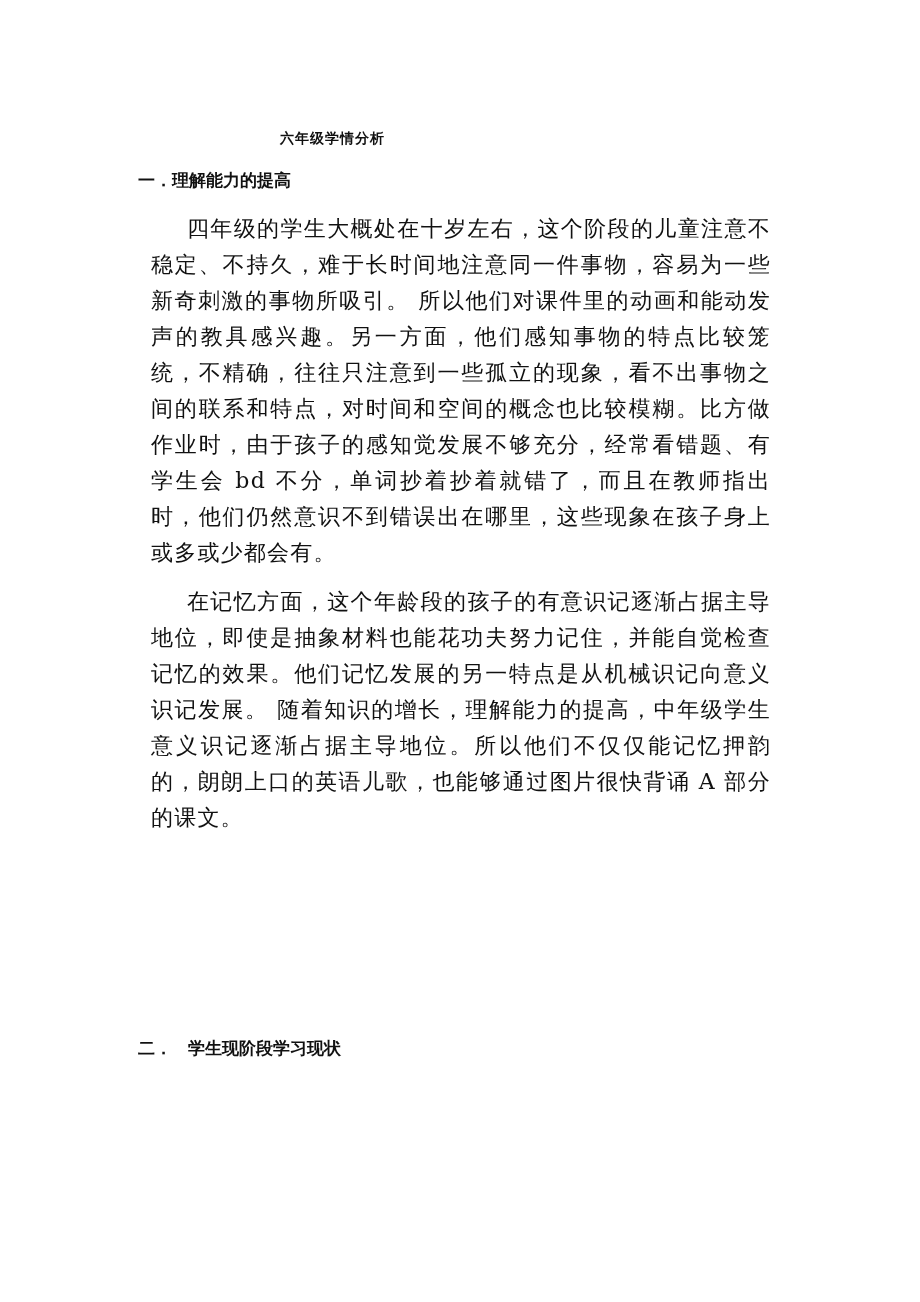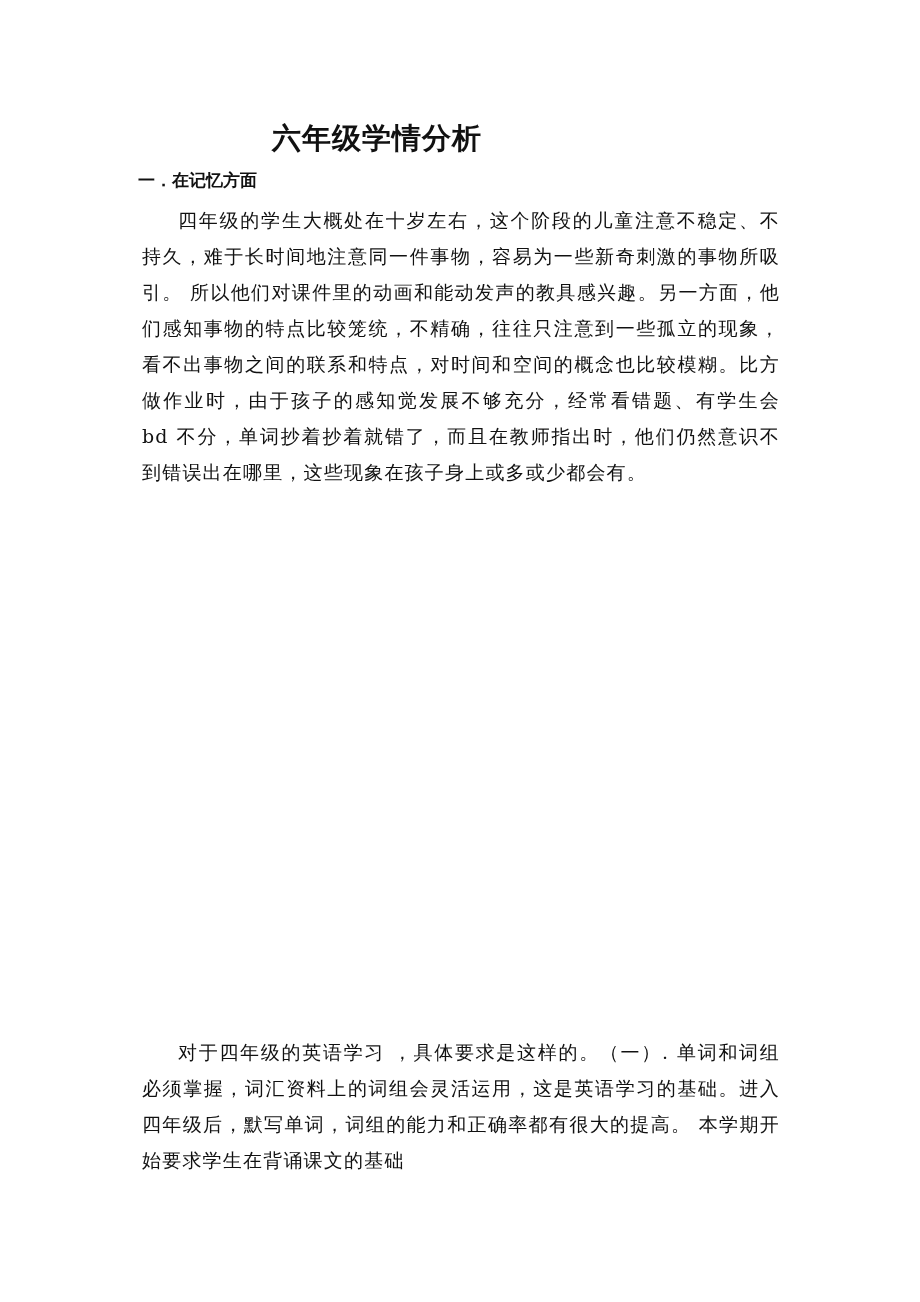--- a/index.html
+++ b/index.html
@@ -1,39 +1,40 @@
 <!DOCTYPE html>
 <html><head>
 <meta charset="utf-8">
 <style>
   html, body { margin:0; padding:0; background:#ffffff; }
   body { width:920px; height:1302px; position:relative; overflow:hidden;
          font-family:"DejaVu Serif","Liberation Serif",serif; color:#111; }
-  .title { position:absolute; left:272px; top:120px; font-size:29px; font-weight:bold;
+  .title { position:absolute; left:280px; top:120px; font-size:14px; font-weight:bold;
            font-family:"DejaVu Sans","Liberation Sans",sans-serif; letter-spacing:1px; line-height:36px; }
   .heading { font-family:"DejaVu Sans","Liberation Sans",sans-serif; font-weight:bold; font-size:17px;
              line-height:36px; height:36px; white-space:nowrap; }
   .heading .num { display:inline-block; }
   .heading .num.wide { width:50px; }
-  .para p { margin:4px; font-size:19px; line-height:36px; text-indent:36px; text-align:justify;
+  .para p { margin:13px; font-size:22px; line-height:36px; text-indent:36px; text-align:justify;
             letter-spacing:1.2px; }
   .sec1 { position:absolute; left:138px; top:162px; width:646px; }
   .sec2 { position:absolute; left:138px; top:1030px; width:646px; }
 </style>
 </head>
 <body>
 
 <div class="title">六年级学情分析</div>
 
 <div class="sec1">
   <div class="heading">
-    <span class="num">一．</span><span>在记忆方面</span>
+    <span class="num">一．</span><span>理解能力的提高</span>
   </div>
   <div class="para">
     <p>四年级的学生大概处在十岁左右，这个阶段的儿童注意不稳定、不持久，难于长时间地注意同一件事物，容易为一些新奇刺激的事物所吸引。 所以他们对课件里的动画和能动发声的教具感兴趣。另一方面，他们感知事物的特点比较笼统，不精确，往往只注意到一些孤立的现象，看不出事物之间的联系和特点，对时间和空间的概念也比较模糊。比方做作业时，由于孩子的感知觉发展不够充分，经常看错题、有学生会 bd 不分，单词抄着抄着就错了，而且在教师指出时，他们仍然意识不到错误出在哪里，这些现象在孩子身上或多或少都会有。</p>
+    <p>在记忆方面，这个年龄段的孩子的有意识记逐渐占据主导地位，即使是抽象材料也能花功夫努力记住，并能自觉检查记忆的效果。他们记忆发展的另一特点是从机械识记向意义识记发展。 随着知识的增长，理解能力的提高，中年级学生意义识记逐渐占据主导地位。所以他们不仅仅能记忆押韵的，朗朗上口的英语儿歌，也能够通过图片很快背诵 A 部分的课文。</p>
   </div>
 </div>
 
 <div class="sec2">
-  <div class="para">
-    <p>对于四年级的英语学习 ，具体要求是这样的。（一）. 单词和词组必须掌握，词汇资料上的词组会灵活运用，这是英语学习的基础。进入四年级后，默写单词，词组的能力和正确率都有很大的提高。 本学期开始要求学生在背诵课文的基础</p>
+  <div class="heading">
+    <span class="num wide">二．</span><span>学生现阶段学习现状</span>
   </div>
 </div>
 
 </body></html>

